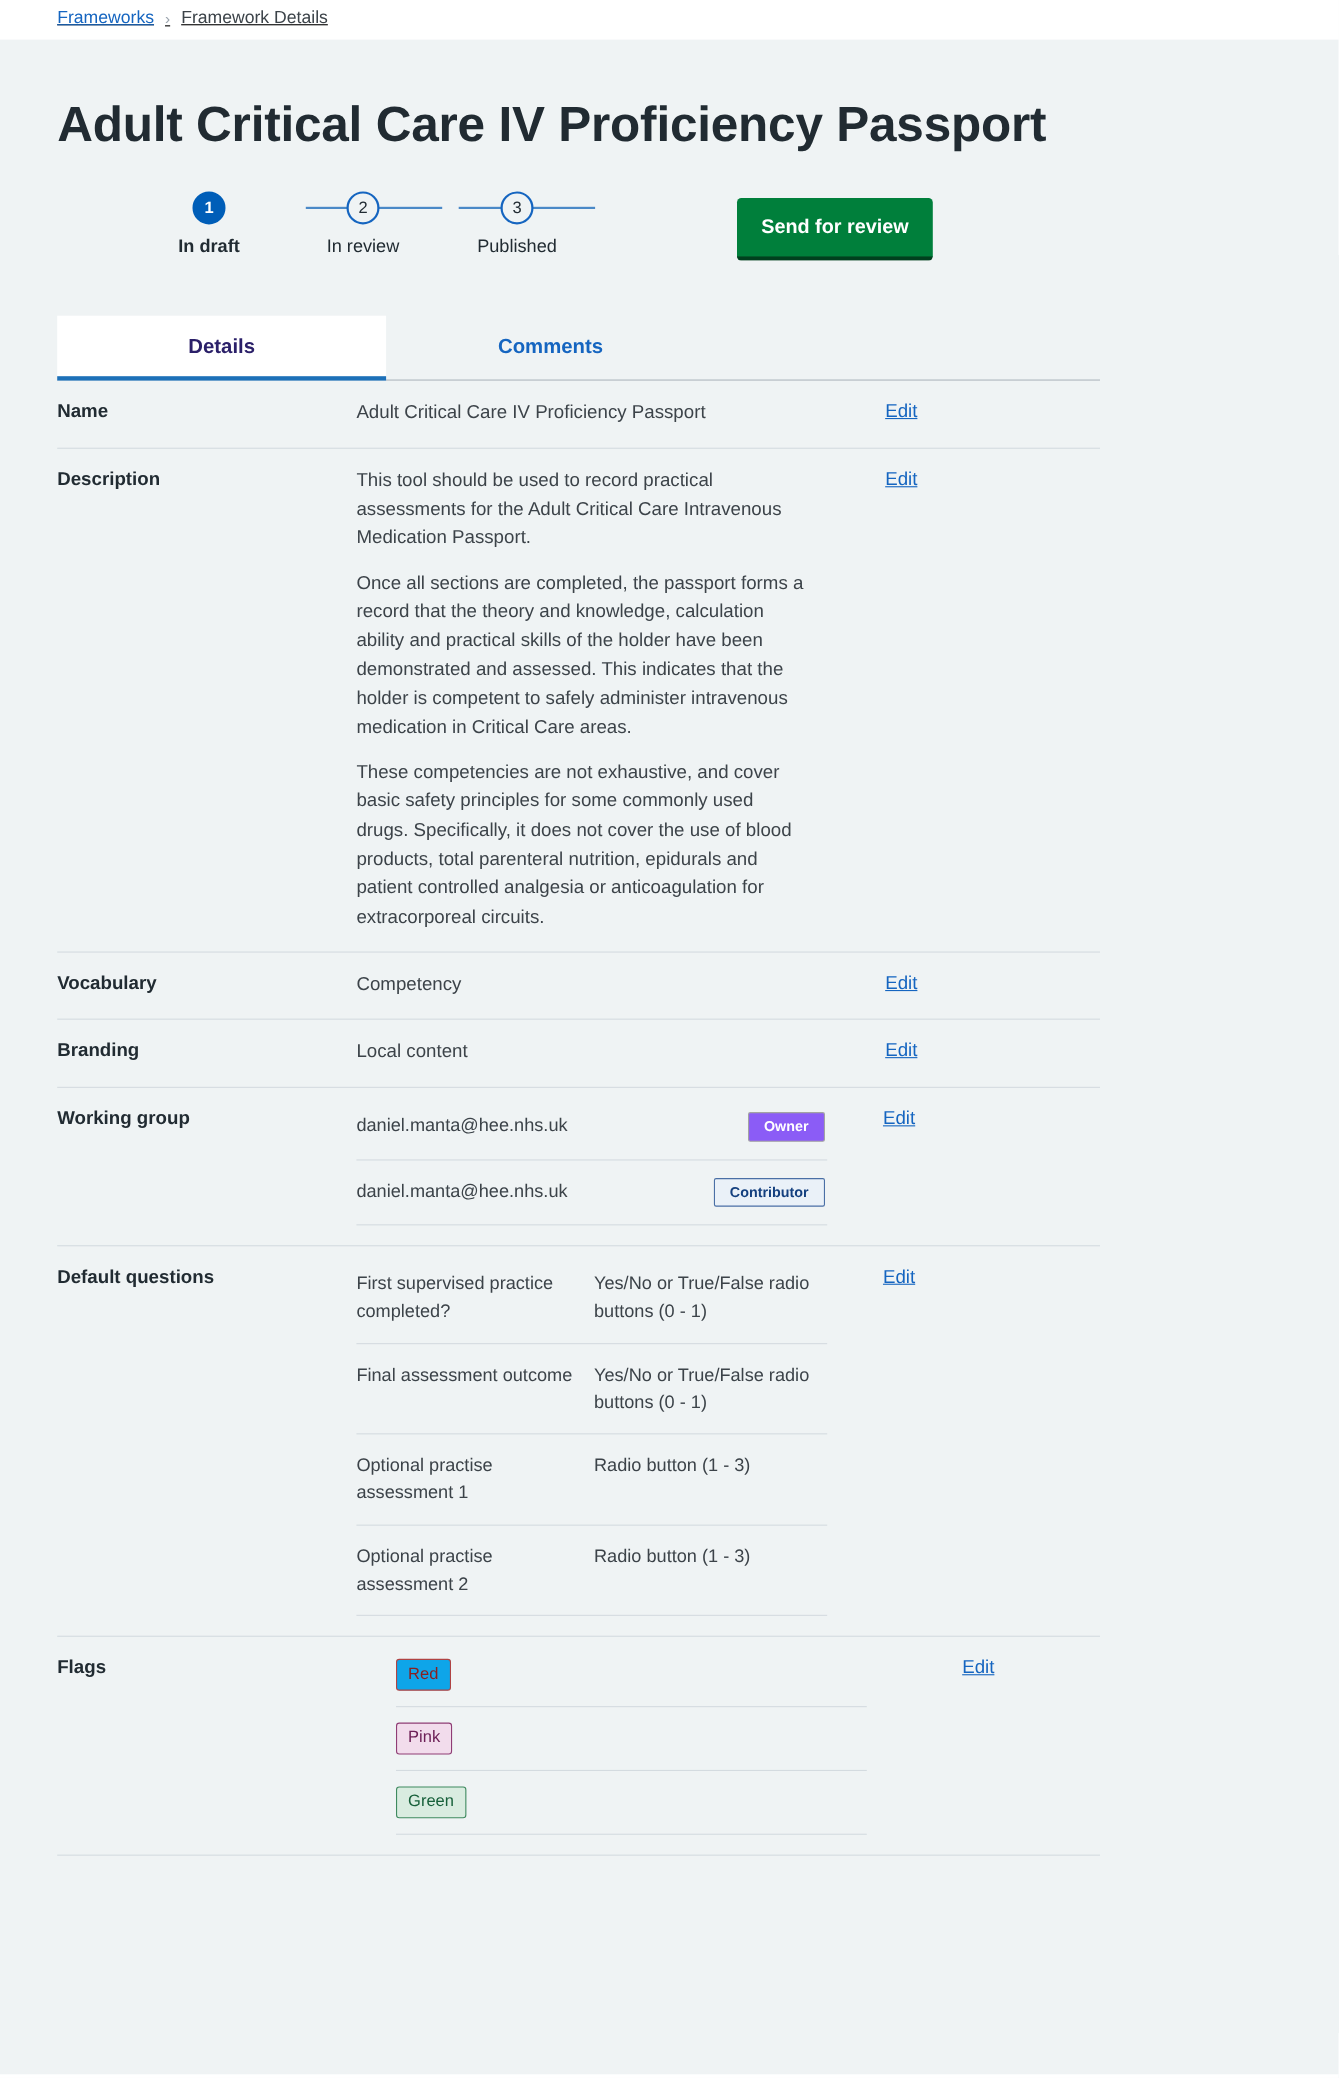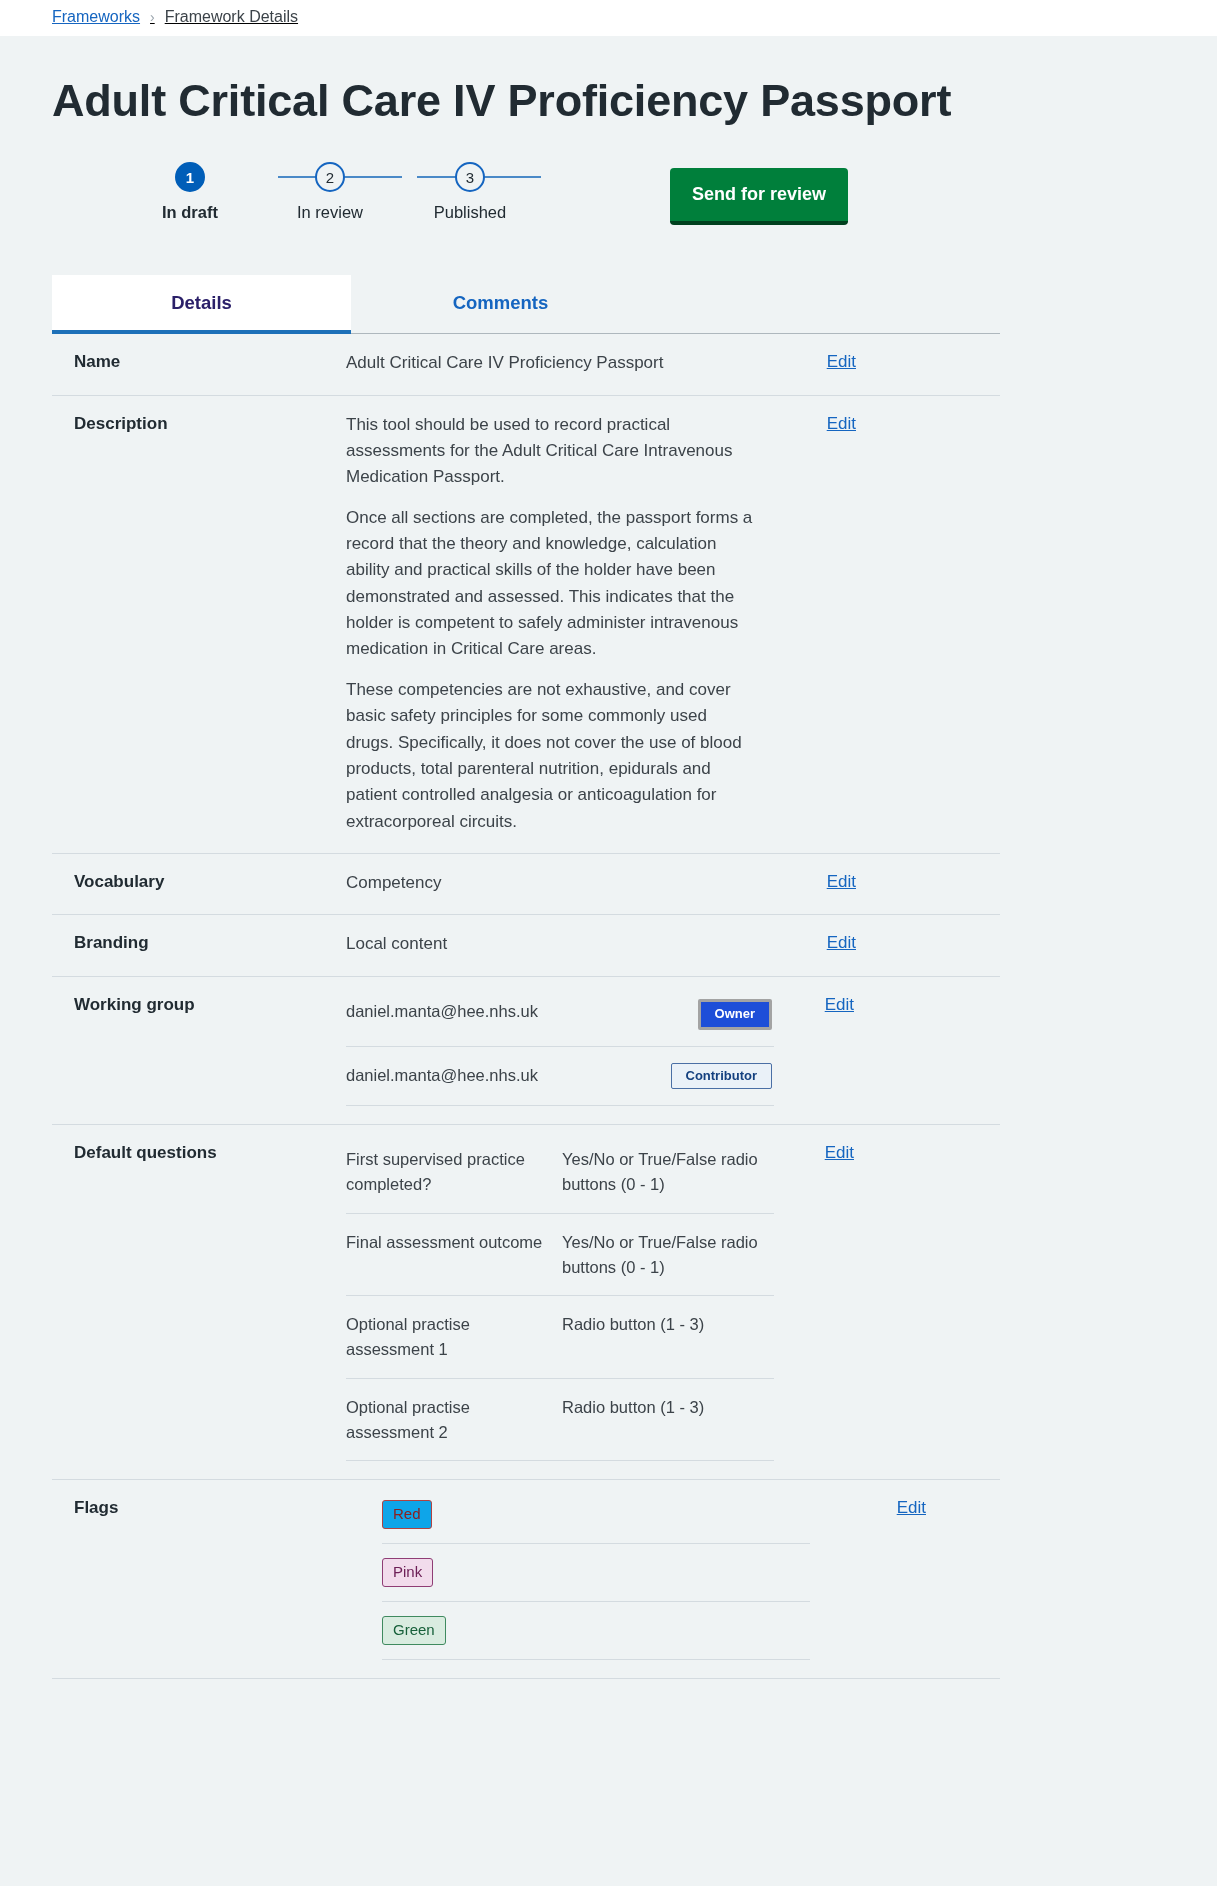--- a/index.html
+++ b/index.html
@@ -27,21 +27,21 @@
   }
   .crumb-sep { color: #9aa4ad; font-size: 14px; }
   .crumb-current { color: #3c4349; }
 
   
   .page {
     background: #eff3f4;
     padding: 0 0 40px 0;
     min-height: 1850px;
   }
-  .inner { width: 1052px; padding: 4px 52px 0 52px; }
+  .inner { width: 1052px; padding: 16px 52px 0 52px; }
 
   h1.page-title {
     font-size: 45px;
     font-weight: bold;
     color: #212b32;
     margin: 0;
     padding: 36px 0 0 0;
     letter-spacing: -0.2px;
     line-height: 1.12;
   }
@@ -149,21 +149,20 @@
     padding: 16px 0 18px 0;
     align-items: flex-start;
   }
   .detail-row:last-child { border-bottom: 1px solid #d4dbe0; gap: 36px; }
   .dt-label {
     flex: 0 0 272px;
     font-size: 17px;
     font-weight: bold;
     color: #212b32;
     padding-top: 2px;
-    margin-left: 22px;
   }
   .dt-value {
     flex: 1 1 auto;
     font-size: 17px;
     color: #3c4349;
     line-height: 1.55;
     padding-right: 20px;
     max-width: 430px;
   }
   .dt-value p { margin: 0 0 14px 0; }
@@ -215,23 +214,23 @@
   .badge {
     display: inline-block;
     font-size: 13px;
     font-weight: bold;
     padding: 5px 14px 5px 14px;
     border-radius: 2px;
     line-height: 1.15;
     white-space: nowrap;
   }
   .badge-owner {
-    background: #1d4ed8;
+    background: #8b5cf6;
     color: #ffffff;
-    border: 3px solid #a3a3a3;
+    border: 1px solid #a3a3a3;
   }
   .badge-contributor {
     background: #eaf1f8;
     color: #14407f;
     border: 1px solid #4a6fa5;
   }
 
   .flag-tag {
     display: inline-block;
     font-size: 15px;

